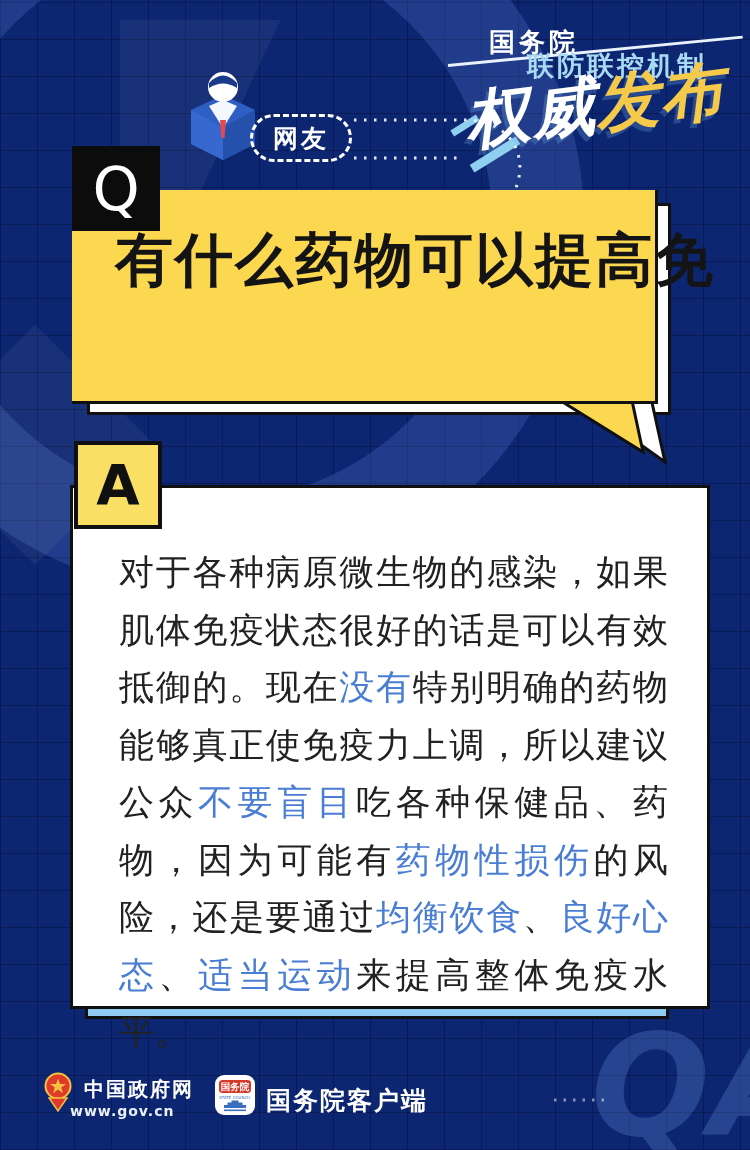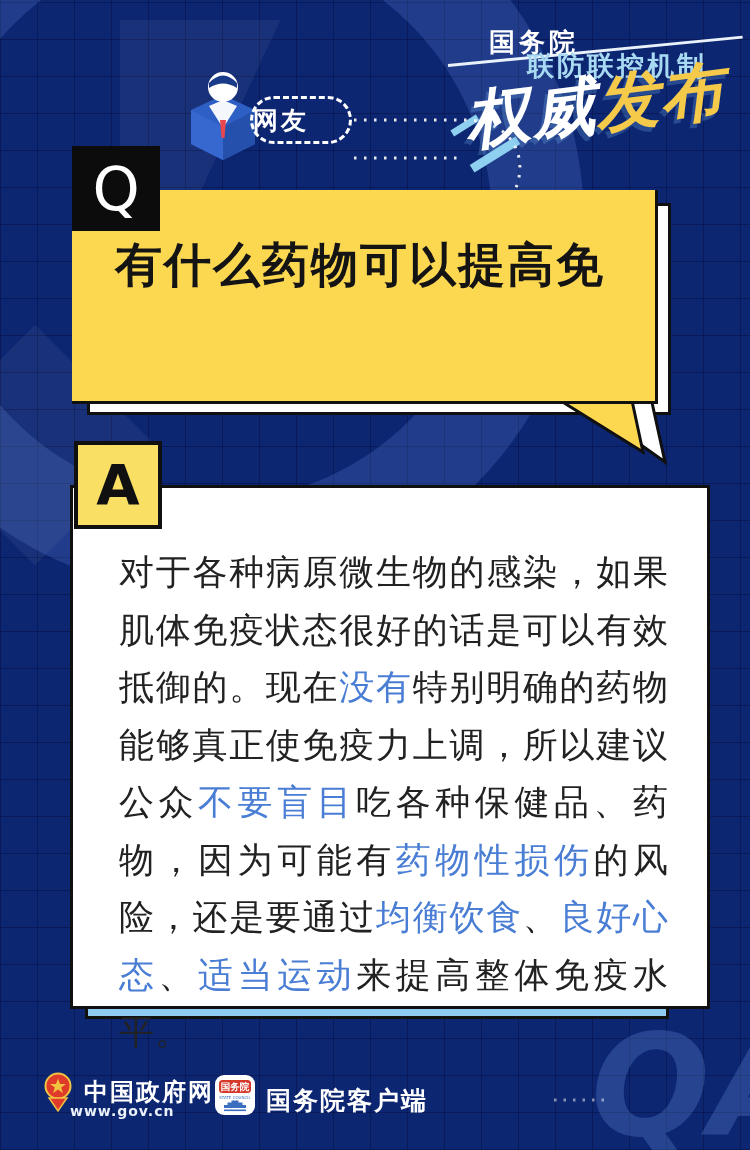--- a/index.html
+++ b/index.html
@@ -43,58 +43,58 @@
     text-shadow:-4px 4px 0 rgba(120,185,235,0.25); }
   .banner-p1 { color:#ffffff; }
   .banner-p2 { color:#f5c94a; }
   .banner-slash1 { position:absolute; left:468px; top:150px; width:54px; height:9px; z-index:3;
     background:#8fd0f0; transform:rotate(-32deg); }
   .banner-slash2 { position:absolute; left:450px; top:122px; width:30px; height:7px; z-index:3;
     background:#8fd0f0; transform:rotate(-32deg); }
 
   
   .avatar-svg { position:absolute; left:183px; top:70px; width:80px; height:92px; z-index:4; }
-  .asker-badge { position:absolute; left:250px; top:96px; width:102px; height:48px; z-index:5;
+  .asker-badge { position:absolute; left:250px; top:114px; width:102px; height:48px; z-index:5;
     box-sizing:border-box; border:3px dashed #ffffff; border-radius:26px;
-    display:flex; align-items:center; justify-content:flex-start;
+    display:flex; align-items:center; justify-content:center;
     color:#ffffff; font-size:25px; font-weight:bold; letter-spacing:3px; }
   .dots-decor { position:absolute; left:340px; top:98px; width:210px; height:140px; z-index:3; }
 
   
   .q-block { position:absolute; left:72px; top:146px; width:88px; height:85px; z-index:6;
     background:#0c0c0c; display:flex; align-items:center; justify-content:center; }
   .q-letter { color:#ffffff; font-size:60px; font-weight:500; line-height:1; }
   .bubble-shadow { position:absolute; left:87px; top:203px; width:584px; height:212px; z-index:3;
     box-sizing:border-box; background:#ffffff; border:3px solid #101010; }
   .bubble-tail { position:absolute; left:535px; top:400px; width:150px; height:72px; z-index:4; overflow:visible; }
   .bubble { position:absolute; left:72px; top:190px; width:586px; height:214px; z-index:5;
     box-sizing:border-box; background:#fcd851;
     border-right:3px solid #101010; border-bottom:3px solid #101010;
     padding:42px 0 0 43px; }
-  .q-text { font-family:Liberation Serif, serif; font-weight:900;
-    font-size:47px; line-height:66px; color:#141414; letter-spacing:2px; white-space:nowrap; }
+  .q-text { font-family:Liberation Mono, monospace; font-weight:900;
+    font-size:58px; line-height:66px; color:#141414; letter-spacing:2px; white-space:nowrap; }
 
   
   .card-shadow { position:absolute; left:85px; top:498px; width:584px; height:521px; z-index:3;
     box-sizing:border-box; background:#90cbf1; border:3px solid #101010; }
   .card { position:absolute; left:70px; top:485px; width:640px; height:524px; z-index:4;
     box-sizing:border-box; background:#ffffff; border:3px solid #101010;
     padding:56px 38px 0 46px; }
   .a-block { position:absolute; left:74px; top:441px; width:88px; height:88px; z-index:5;
     box-sizing:border-box; background:#f9df63; border:4px solid #101010;
     display:flex; align-items:center; justify-content:center; }
   .a-letter { color:#101010; font-size:56px; font-weight:600; line-height:1; }
   .answer-text { margin:0; font-size:35px; line-height:57.5px; color:#222222;
     letter-spacing:1px; font-weight:500; text-align:justify; }
   .hl { color:#4a7ed4; }
 
   
   .emblem-svg { position:absolute; left:42px; top:1072px; width:32px; height:42px; z-index:4; }
   .site-name { position:absolute; left:84px; top:1076px; z-index:4;
-    font-size:24px; font-weight:bold; color:#ffffff; letter-spacing:2px; }
+    font-size:20px; font-weight:bold; color:#ffffff; letter-spacing:2px; }
   .site-url { position:absolute; left:70px; top:1103px; z-index:4;
     font-size:14px; font-weight:bold; color:#eaf1fa; letter-spacing:1px; }
   .app-icon-svg { position:absolute; left:215px; top:1075px; width:40px; height:40px; z-index:4; }
   .app-name { position:absolute; left:266px; top:1084px; z-index:4;
     font-size:25px; font-weight:bold; color:#ffffff; letter-spacing:2px;font-family:Liberation Serif, serif; }
   .footer-dots { position:absolute; left:552px; top:1096px; width:60px; height:8px; z-index:3; }
 </style>
 </head>
 <body>
 

